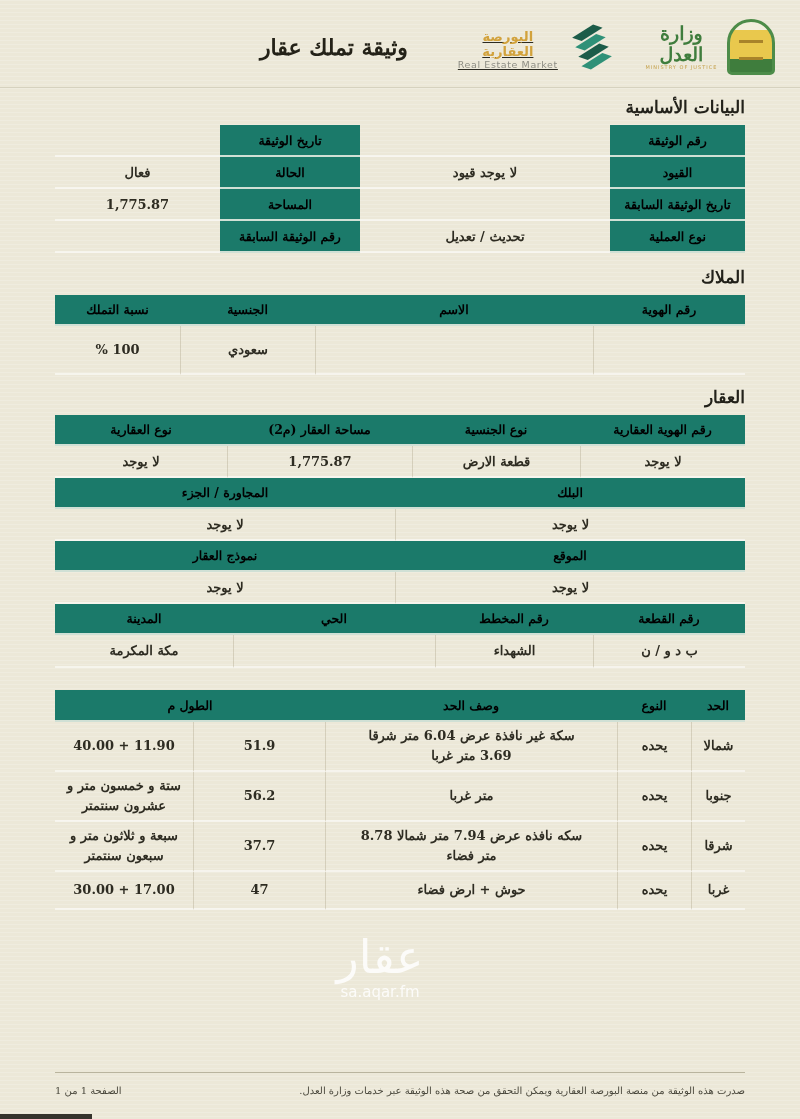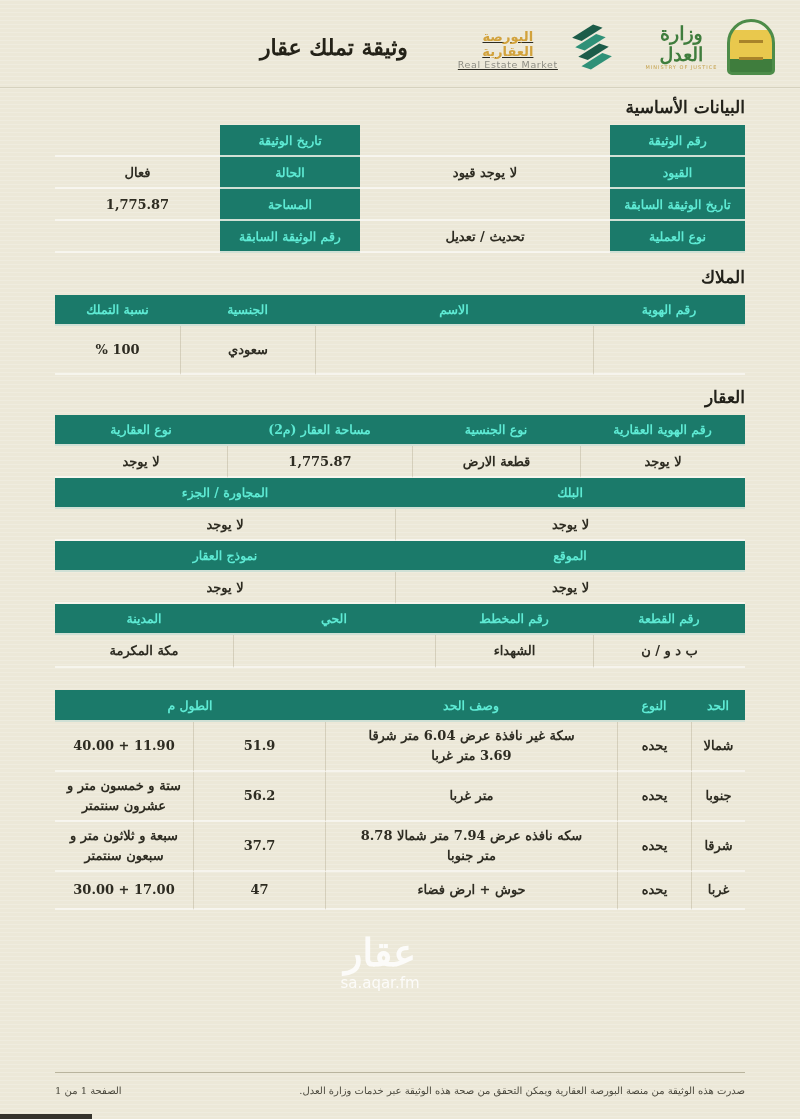--- a/index.html
+++ b/index.html
@@ -48,21 +48,21 @@
     padding-left:235px;
     font-size:22px; font-weight:700; color:#242218;
     white-space:nowrap;
   }
   
   .content{ padding:0 55px; }
   .sec-h{ font-size:17px; font-weight:700; color:#22211a; margin:9px 0 8px 0; }
   .grid{ display:grid; width:690px; }
   .gcell{
     background:#1b7a6a;
-    color:#5eead4;
+    color:#000000;
     font-size:12.5px; font-weight:700;
     display:flex; align-items:center; justify-content:center;
     text-align:center;
     border-bottom:2px solid rgba(240,242,232,.85);
     padding:2px 0;
   }
   .vcell{
     font-size:13px; font-weight:700; color:#2e2c22;
     display:flex; align-items:center; justify-content:center;
     text-align:center;
@@ -89,21 +89,21 @@
   .bh{ grid-template-columns:54px 74px 292px 270px; grid-auto-rows:32px; }
   .bb{ grid-template-columns:54px 74px 292px 132px 138px; }
   .bb .vcell{ line-height:1.55; flex-direction:column; }
   .r50{ height:50px; } .r38{ height:38px; }
   .desc2:empty{ display:none; }
   
   .wm{
     position:absolute; left:325px; top:932px; width:110px;
     text-align:center; color:#ffffff; opacity:.85; direction:ltr;
   }
-  .wm-brand{ font-size:38px; font-weight:700; line-height:1.1; }
+  .wm-brand{ font-size:46px; font-weight:400; line-height:1.1; }
   .wm-url{ font-size:15px; font-family:"DejaVu Sans", sans-serif; }
   
   .footer{
     position:absolute; left:55px; right:55px; top:1072px;
     border-top:1px solid #b9b49e;
     padding-top:12px;
     display:flex; justify-content:space-between; align-items:flex-start;
     font-size:10px; color:#4a483c;
   }
   .pageno{ order:2; }
@@ -318,21 +318,21 @@
 
     <div class="grid bb r50">
       <div class="vcell">
           <span class="val">شرقا</span>
         </div>
       <div class="vcell">
           <span class="val">يحده</span>
         </div>
       <div class="vcell">
         <span class="val">سكه نافذه عرض 7.94 متر شمالا 8.78</span>
-        <span class="val desc2">متر جنوبا</span>
+        <span class="val desc2">متر فضاء</span>
       </div>
       <div class="vcell">
           <span class="val">37.7</span>
         </div>
       <div class="vcell">
           <span class="val">سبعة و ثلاثون متر و سبعون سنتمتر</span>
         </div>
     </div>
 
     <div class="grid bb r38">

